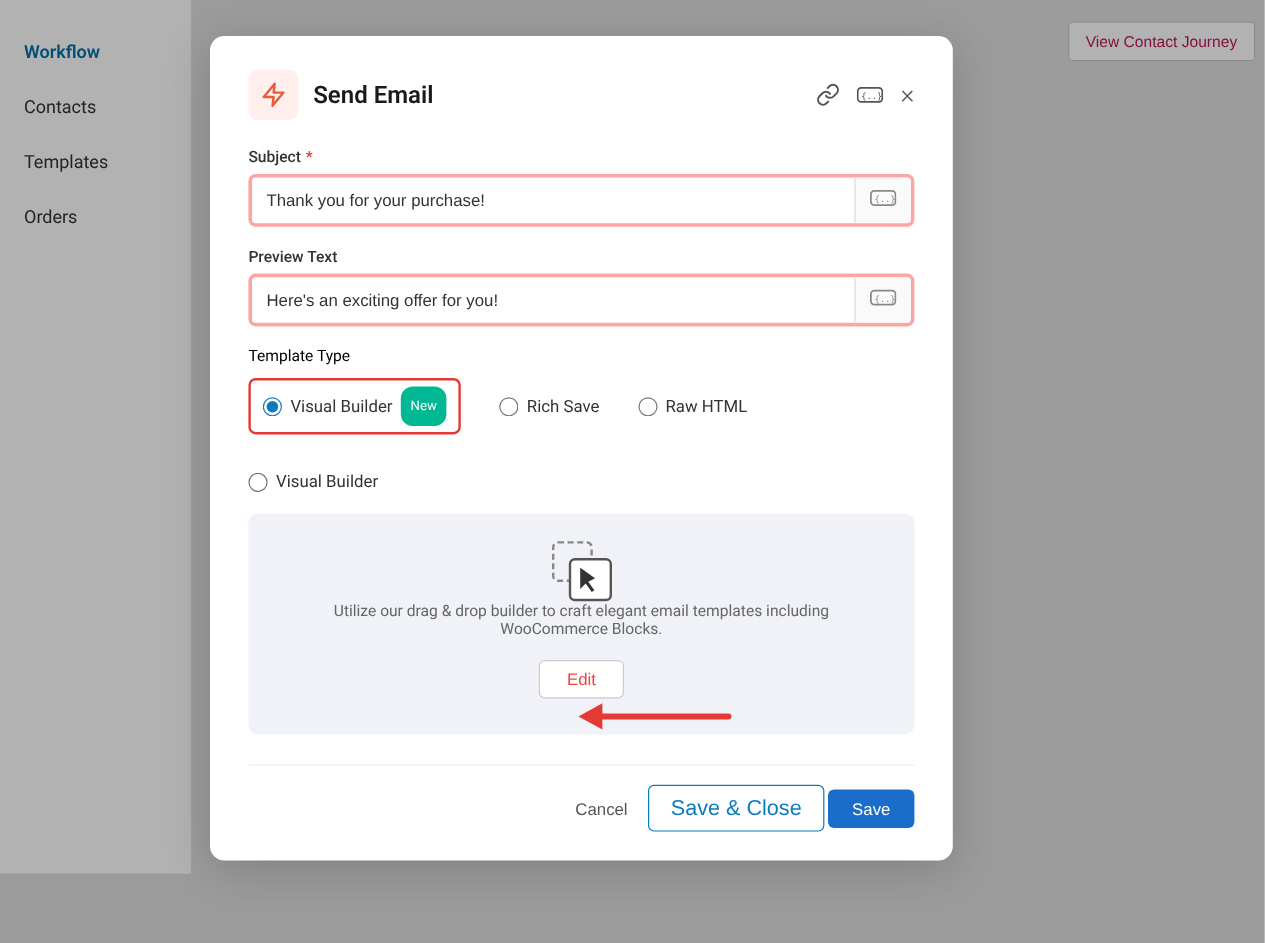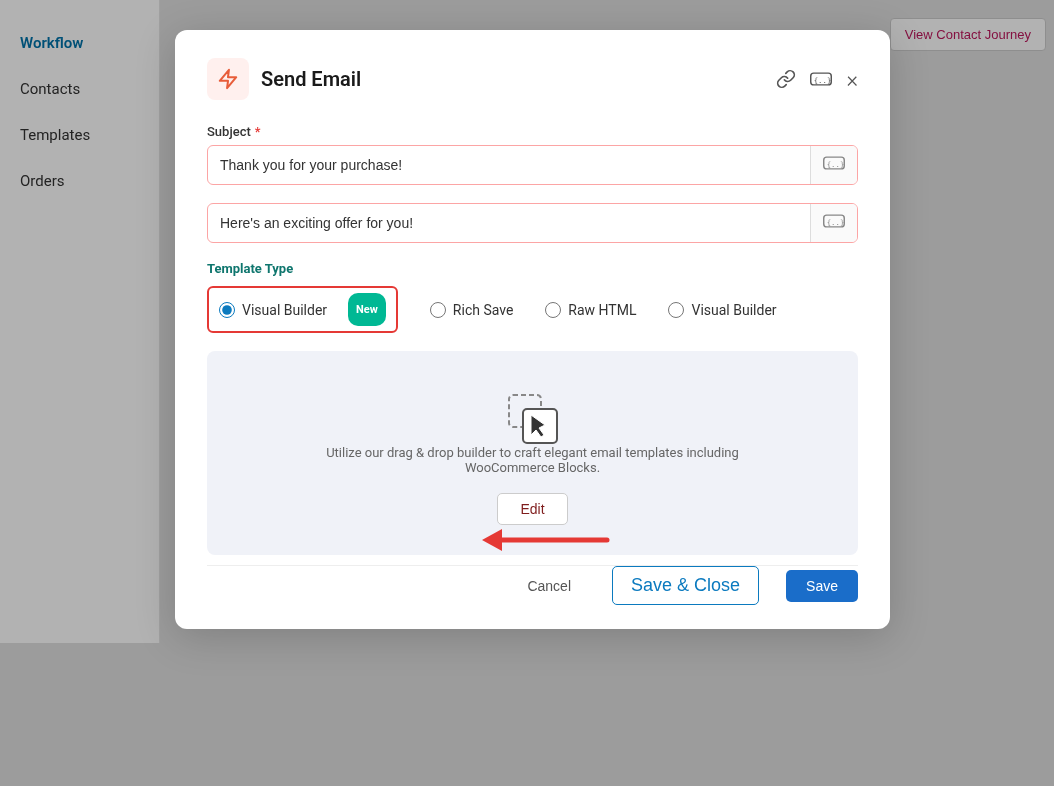--- a/index.html
+++ b/index.html
@@ -10,21 +10,21 @@
       background: #e0e0e0;
       overflow: hidden;
       position: relative;
     }
 
     
     .sidebar {
       position: absolute;
       left: 0; top: 0;
       width: 160px;
-      height: 643px;
+      height: 728px;
       background: #fff;
       padding-top: 20px;
       border-right: 1px solid #e5e5e5;
     }
     .sidebar-item {
       padding: 14px 20px;
       font-size: 15px;
       color: #333;
       cursor: pointer;
     }
@@ -54,21 +54,21 @@
       width: 1054px;
       height: 786px;
       background: rgba(0,0,0,0.3);
     }
 
     
     .modal {
       position: absolute;
       left: 175px;
       top: 30px;
-      width: 715px;
+      width: 619px;
       background: #fff;
       border-radius: 12px;
       box-shadow: 0 8px 40px rgba(0,0,0,0.18);
       padding: 28px 32px 24px;
     }
 
     .modal-header {
       display: flex;
       align-items: center;
       margin-bottom: 24px;
@@ -118,21 +118,21 @@
       display: flex;
       align-items: center;
       gap: 4px;
     }
     .field-label .required {
       color: #e53935;
     }
     .field-input-wrap {
       display: flex;
       align-items: center;
-      border: 1px solid #fca5a5;
+      border: 3px solid #fca5a5;
       border-radius: 6px;
       overflow: hidden;
       background: #fff;
     }
     .field-input {
       flex: 1;
       border: none;
       outline: none;
       padding: 10px 12px;
       font-size: 14px;
@@ -144,22 +144,22 @@
       border-left: 1px solid #ddd;
       color: #555;
       cursor: pointer;
       font-size: 15px;
       background: #fafafa;
     }
 
     
     .template-type-label {
       font-size: 13px;
-      font-weight: 700;
-      color: #0f766e;
+      font-weight: 400;
+      color: #000000;
       margin-bottom: 10px;
     }
     .radio-group {
       display: flex;
       align-items: center;
       gap: 32px;
       flex-wrap: wrap;
     }
     .radio-option {
       display: flex;
@@ -176,24 +176,23 @@
     }
     .radio-option.highlighted {
       border: 2px solid #e53935;
       border-radius: 6px;
       padding: 5px 10px;
     }
     .badge-new {
       background: #00b894;
       color: #fff;
       font-size: 11px;
-      font-weight: 700;
+      font-weight: 400;
       border-radius: 10px;
       padding: 10px 8px;
-      margin-left: 14px;
     }
 
     
     .templates-row {
       display: flex;
       justify-content: flex-end;
       margin: 14px 0 10px;
     }
     .templates-btn {
       display: flex;
@@ -210,48 +209,48 @@
 
     
     .builder-area {
       background: #f0f2f8;
       border-radius: 8px;
       min-height: 170px;
       display: flex;
       flex-direction: column;
       align-items: center;
       justify-content: center;
-      padding: 42px 20px 30px;
+      padding: 22px 20px 30px;
       position: relative;
     }
     .builder-desc {
       font-size: 13px;
       color: #666;
       text-align: center;
       max-width: 480px;
       margin-bottom: 18px;
     }
     .edit-btn {
       border: 1px solid #ccc;
       border-radius: 5px;
       padding: 7px 22px;
       font-size: 14px;
       background: #fff;
       cursor: pointer;
-      color: #7f1d1d;
+      color: #ef4444;
     }
 
     
     .modal-footer {
       display: flex;
       align-items: center;
       justify-content: flex-end;
-      gap: 27px;
-      margin-top: 10px;
-      padding-top: 0;
+      gap: 3px;
+      margin-top: 25px;
+      padding-top: 16px;
       border-top: 1px solid #eee;
     }
     .btn-cancel {
       background: transparent;
       border: none;
       font-size: 14px;
       color: #555;
       cursor: pointer;
       padding: 8px 14px;
     }
@@ -331,20 +330,21 @@
       <div class="field-merge-btn" title="Merge Tags">
         <svg width="22" height="18" viewBox="0 0 30 20" fill="none">
           <rect x="1" y="2" width="28" height="16" rx="4" stroke="#888" stroke-width="2"></rect>
           <text x="5" y="15" font-size="10" fill="#888" font-family="monospace">{..}</text>
         </svg>
       </div>
     </div>
   </div>
 
   <div class="field-group">
+    <div class="field-label">Preview Text</div>
     <div class="field-input-wrap">
       <input type="text" class="field-input" value="Here's an exciting offer for you!" style="">
       <div class="field-merge-btn" title="Merge Tags">
         <svg width="22" height="18" viewBox="0 0 30 20" fill="none">
           <rect x="1" y="2" width="28" height="16" rx="4" stroke="#888" stroke-width="2"></rect>
           <text x="5" y="15" font-size="10" fill="#888" font-family="monospace">{..}</text>
         </svg>
       </div>
     </div>
   </div>

